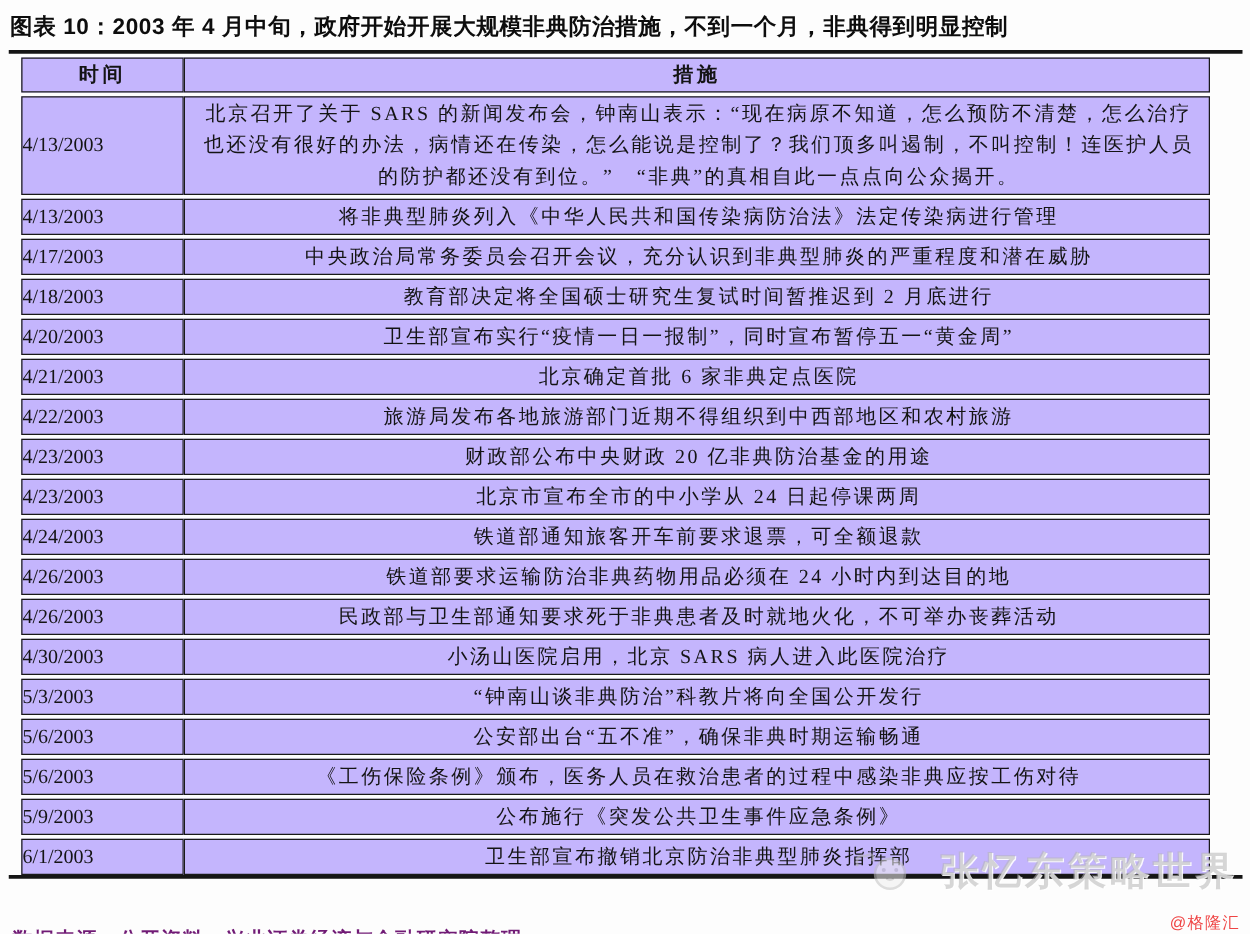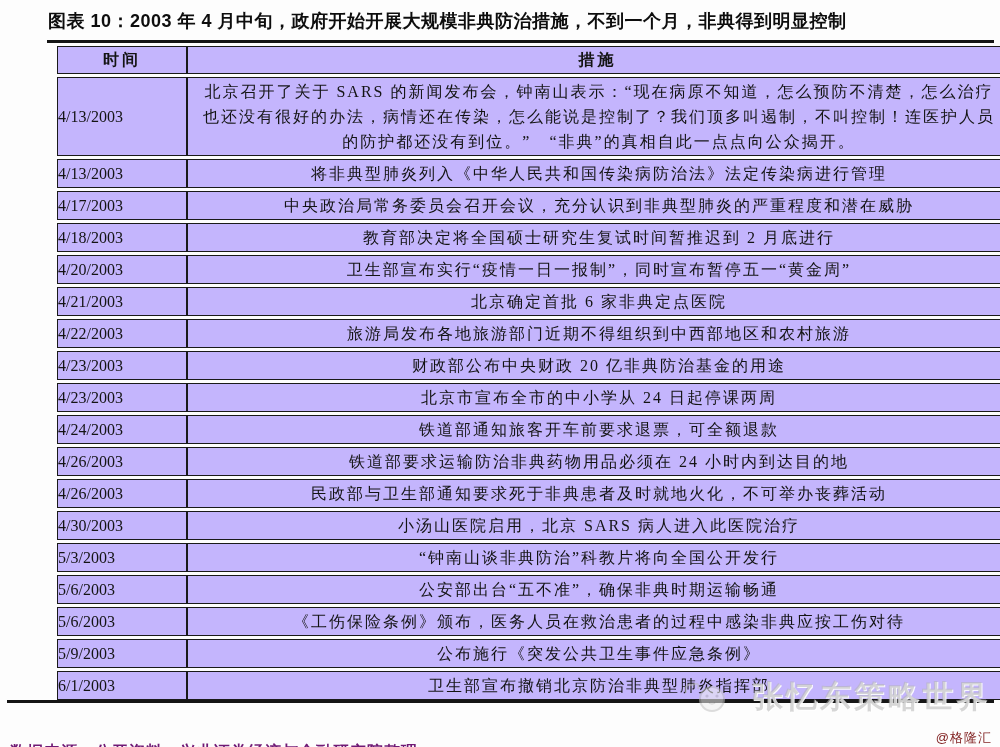--- a/index.html
+++ b/index.html
@@ -3,21 +3,21 @@
 <meta charset="utf-8">
 <style>
   * { margin: 0; padding: 0; box-sizing: border-box; }
   html, body {
     width: 1000px; height: 747px;
     background: #fdfdfd;
     font-family: "Liberation Serif", serif;
     color: #141414;
     overflow: hidden;
   }
-  .page { position: relative; width: 1000px; height: 702px; padding-left: 40px; }
+  .page { position: relative; width: 1000px; height: 702px; }
 
   .figure-title {
     font-family: "Liberation Sans", sans-serif;
     font-weight: bold;
     font-size: 18px;
     letter-spacing: 0.5px;
     padding: 9px 8px 0 8px;
     color: #0d0d0d;
     white-space: nowrap;
   }
@@ -68,21 +68,21 @@
     font-weight: bold;
     font-size: 16px;
     letter-spacing: 1px;
     color: #701a75;
   }
   .credit {
     position: absolute;
     right: 8px; top: 729px;
     font-family: "Liberation Sans", sans-serif;
     font-size: 13px;
-    color: #7f1d1d;
+    color: #ef4444;
     letter-spacing: 1px;
   }
   .watermark {
     position: absolute;
     right: 10px; top: 676px;
     display: flex;
     align-items: center;
     gap: 6px;
     pointer-events: none;
   }

